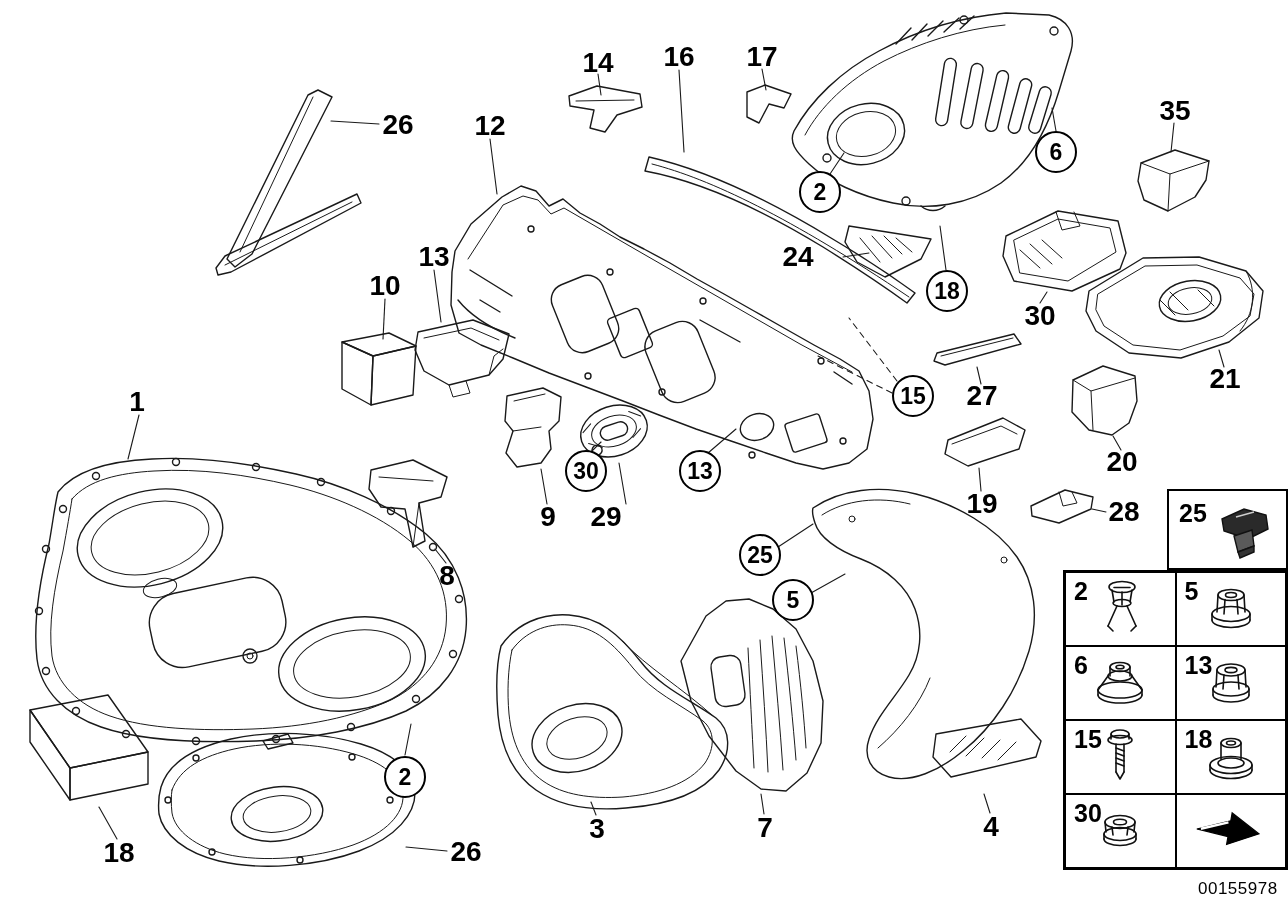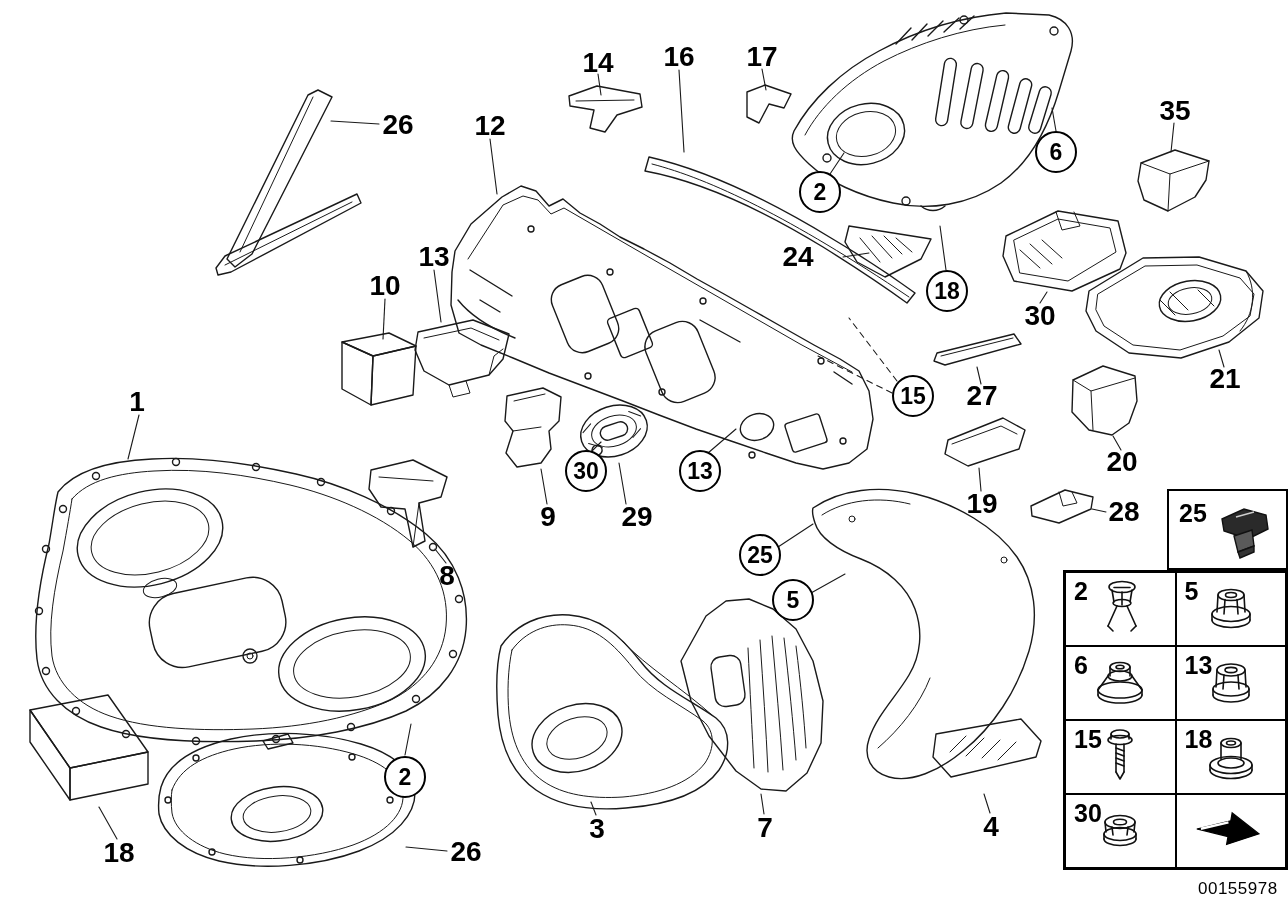--- a/index.html
+++ b/index.html
@@ -328,21 +328,21 @@
   <div class="callout circled" style="left:913px;top:396px">15</div>
   <div class="callout plain" style="left:982px;top:396px">27</div>
   <div class="callout plain" style="left:1225px;top:379px">21</div>
   <div class="callout plain" style="left:1122px;top:462px">20</div>
   <div class="callout plain" style="left:982px;top:504px">19</div>
   <div class="callout plain" style="left:1124px;top:512px">28</div>
   <div class="callout plain" style="left:137px;top:402px">1</div>
   <div class="callout circled" style="left:586px;top:471px">30</div>
   <div class="callout circled" style="left:700px;top:471px">13</div>
   <div class="callout plain" style="left:548px;top:517px">9</div>
-  <div class="callout plain" style="left:637px;top:517px">29</div>
+  <div class="callout plain" style="left:606px;top:517px">29</div>
   <div class="callout plain" style="left:447px;top:576px">8</div>
   <div class="callout circled" style="left:760px;top:555px">25</div>
   <div class="callout circled" style="left:793px;top:600px">5</div>
   <div class="callout circled" style="left:405px;top:777px">2</div>
   <div class="callout plain" style="left:119px;top:853px">18</div>
   <div class="callout plain" style="left:466px;top:852px">26</div>
   <div class="callout plain" style="left:597px;top:829px">3</div>
   <div class="callout plain" style="left:765px;top:828px">7</div>
   <div class="callout plain" style="left:991px;top:827px">4</div>
 

